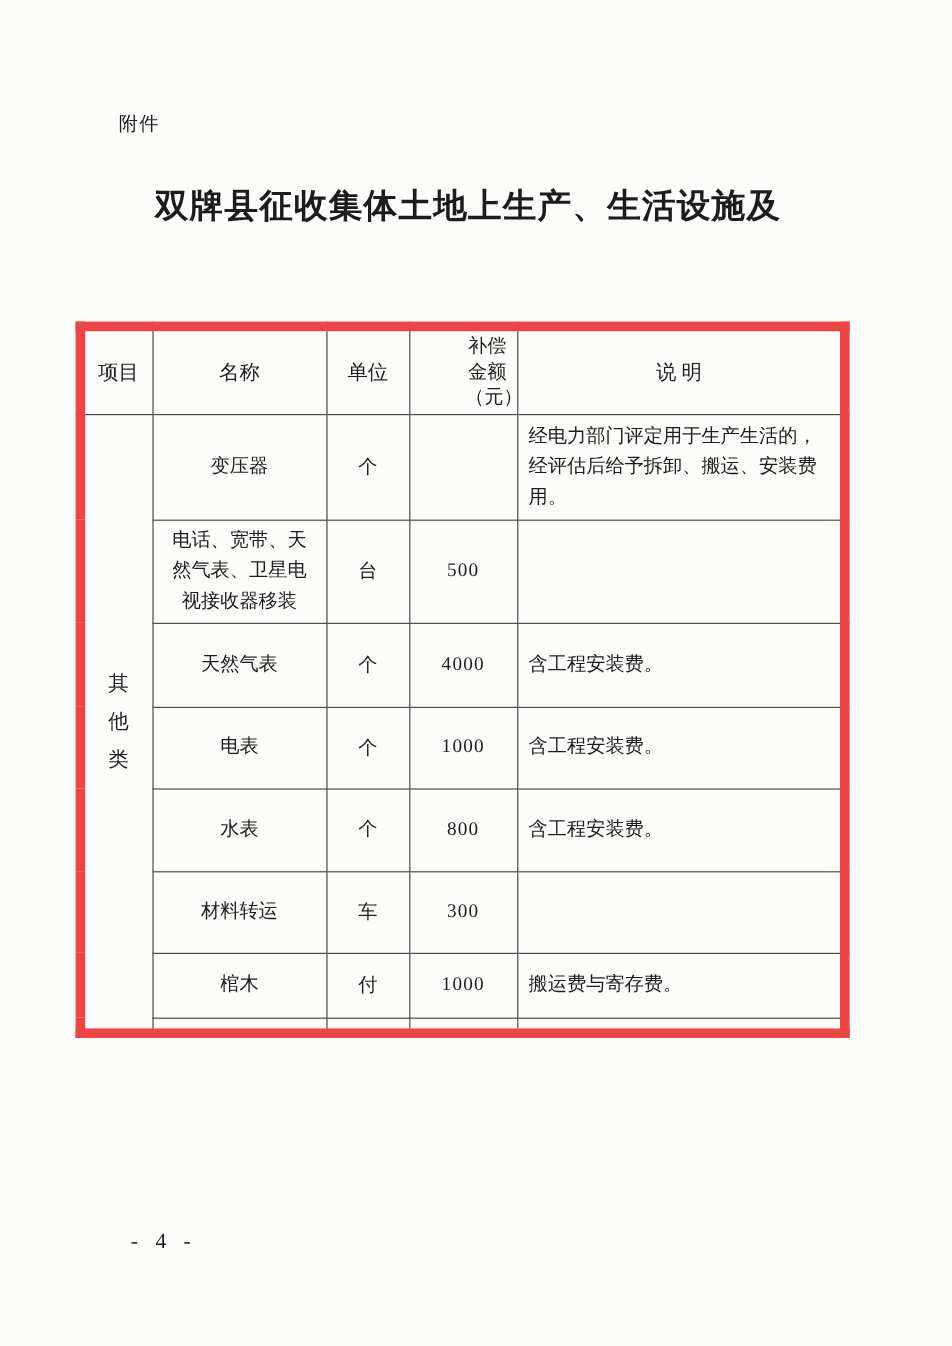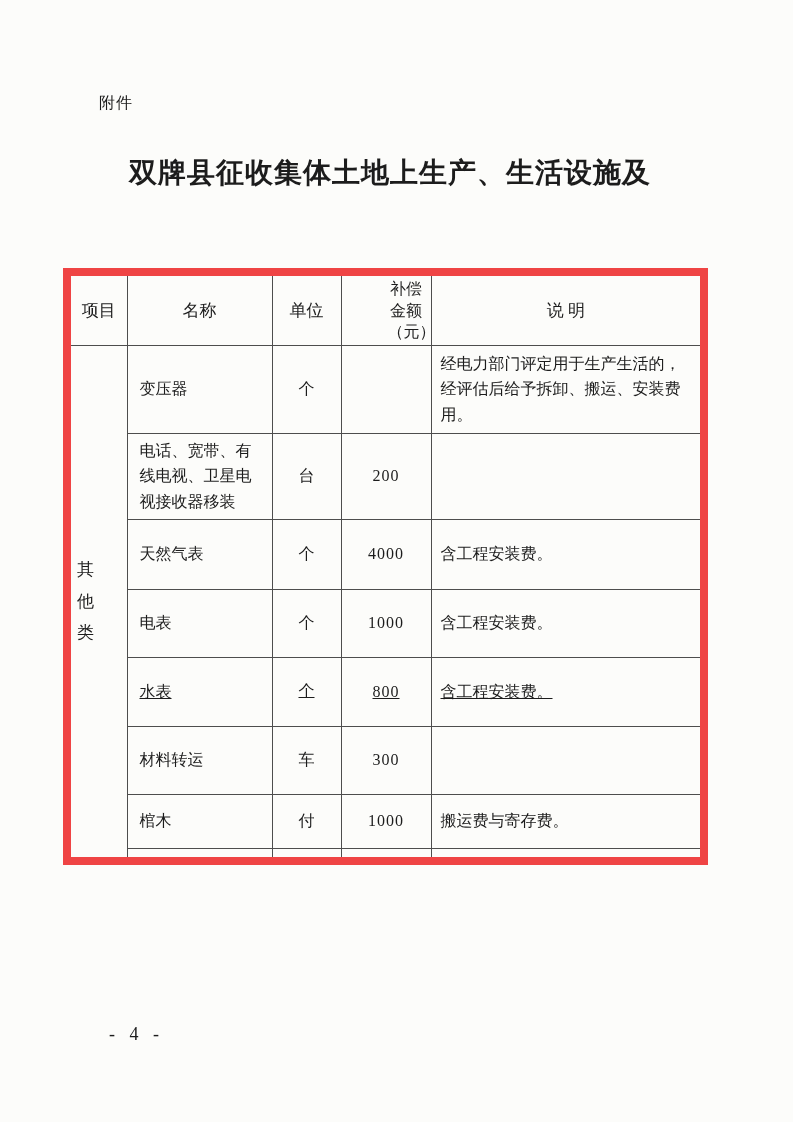--- a/index.html
+++ b/index.html
@@ -59,38 +59,39 @@
     font-size: 17px;
   }
   .th-amount span { display: block; line-height: 1.35; font-size: 16px; margin-left: 40px; }
   .th-note { letter-spacing: 0; }
 
   tr.r-head  { height: 64px; }
   tr.r-1 { height: 88px; }
   tr.r-2 { height: 86px; }
   tr.r-3 { height: 70px; }
   tr.r-4 { height: 68px; }
-  tr.r-5 { height: 69px; text-decoration: underline; }
+  tr.r-5 { height: 69px; }
   tr.r-6 { height: 68px; }
   tr.r-7 { height: 54px; }
   tr.r-stub { height: 11px; }
 
   td.cell-category {
+    text-align: center;
     vertical-align: middle;
   }
   .category-text {
     display: inline-block;
     width: 1.15em;
     word-break: break-all;
     line-height: 1.85;
     font-size: 17px;
   }
 
   td.cell-name {
-    text-align: left;
+    text-align: center;
     padding: 4px 12px;
     line-height: 1.6;
   }
   td.cell-unit   { text-align: center; }
   td.cell-amount { text-align: center; letter-spacing: 1px; }
   td.cell-note   {
     text-align: left;
     padding: 1px 9px;
     line-height: 1.6;
   }
@@ -135,23 +136,23 @@
       <td class="cell-category" rowspan="8">
         <span class="category-text">其他类</span>
       </td>
       <td class="cell-name">变压器</td>
       <td class="cell-unit">个</td>
       <td class="cell-amount"></td>
       <td class="cell-note">经电力部门评定用于生产生活的，经评估后给予拆卸、搬运、安装费用。</td>
     </tr>
 
     <tr class="r-2">
-      <td class="cell-name">电话、宽带、有线电视、卫星电视接收器移装</td>
+      <td class="cell-name">电话、宽带、天然气表、卫星电视接收器移装</td>
       <td class="cell-unit">台</td>
-      <td class="cell-amount">200</td>
+      <td class="cell-amount">500</td>
       <td class="cell-note"></td>
     </tr>
 
     <tr class="r-3">
       <td class="cell-name">天然气表</td>
       <td class="cell-unit">个</td>
       <td class="cell-amount">4000</td>
       <td class="cell-note">含工程安装费。</td>
     </tr>
 

